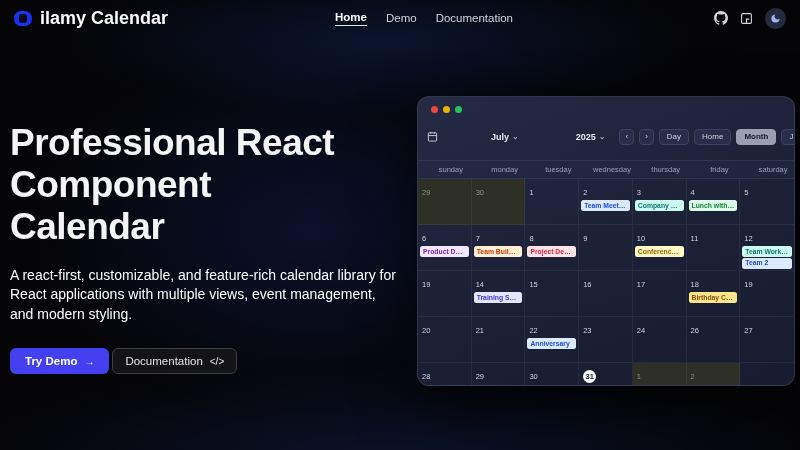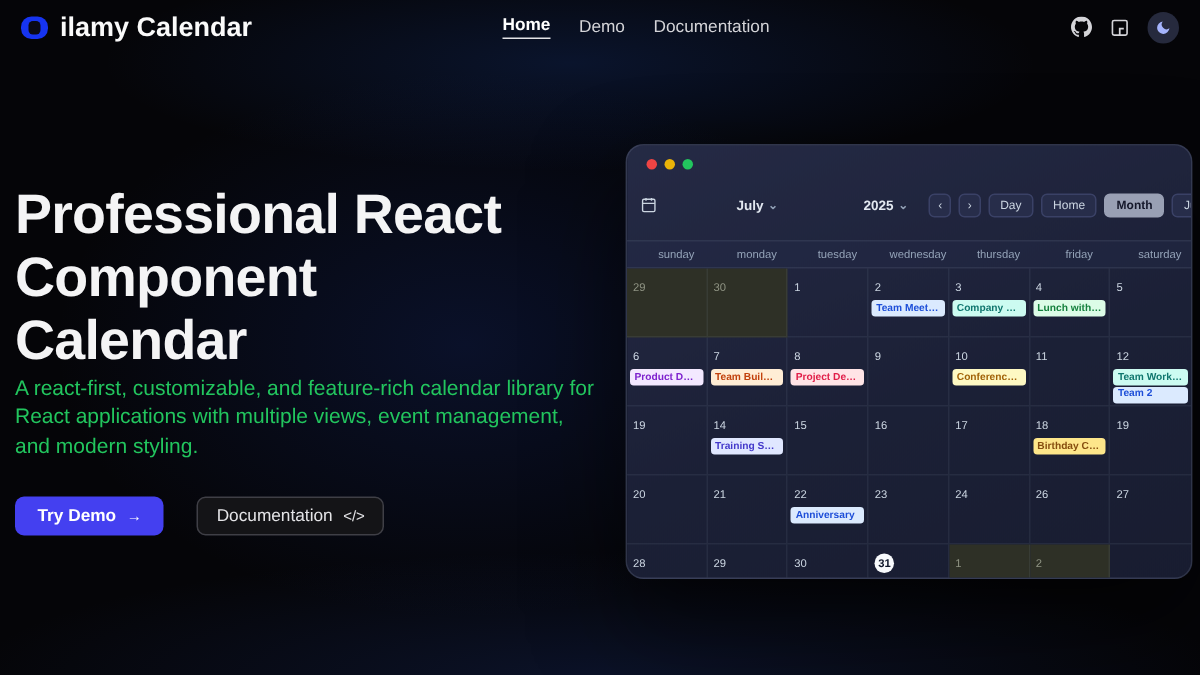--- a/index.html
+++ b/index.html
@@ -28,22 +28,22 @@
   .nav-link { font-size:11.5px; color:#d4d4d8; text-decoration:none; cursor:pointer; }
   .nav-link.active { color:#ffffff; font-weight:bold; border-bottom:1.5px solid #e4e4e7; padding-bottom:2px; }
   .nav-icons { margin-left:auto; display:flex; align-items:center; gap:11px; }
   .nav-icon { width:15px; height:15px; color:#d4d4d8; display:flex; align-items:center; justify-content:center; cursor:pointer; }
   .theme-btn { width:21px; height:21px; border-radius:50%; background:#262a3d; border:none; display:flex; align-items:center; justify-content:center; color:#a5b4fc; cursor:pointer; }
 
   
   .hero { position:absolute; left:10px; top:122px; width:405px; z-index:4; }
   .hero h1 { font-size:37px; line-height:1.14; font-weight:bold; color:#f4f4f5; letter-spacing:-0.5px; }
   .hero h1 span { display:block; }
-  .hero p { font-size:14px; line-height:1.42; color:#22c55e; width:392px; }
-  .cta-row { display:flex; gap:22px; margin-top:23px; }
+  .hero p { margin-top:17px; font-size:14px; line-height:1.42; color:#ffffff; width:392px; }
+  .cta-row { display:flex; gap:3px; margin-top:23px; }
   .btn { display:inline-flex; align-items:center; gap:7px; font-size:11.5px; border-radius:6px; cursor:pointer; border:none; font-family:inherit; }
   .btn-primary { background:#4440f0; color:#ffffff; padding:7px 15px; font-weight:600; }
   .btn-secondary { background:#141417; color:#e4e4e7; padding:6px 12px; border:1px solid #3f3f46; }
   .glyph { font-size:10px; }
 
   
   .cal-window {
     position:absolute; left:417px; top:96px; width:378px; height:290px;
     background:linear-gradient(160deg,#252a45 0%, #1b2036 55%, #181c30 100%);
     border:1px solid rgba(148,163,184,0.18);

